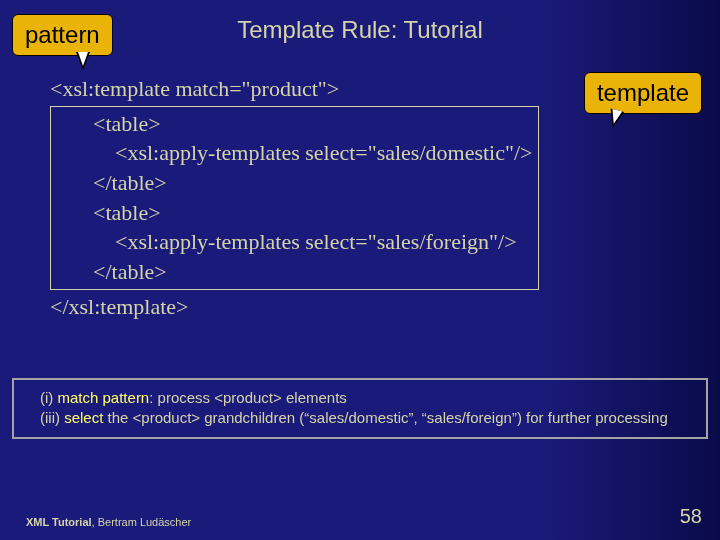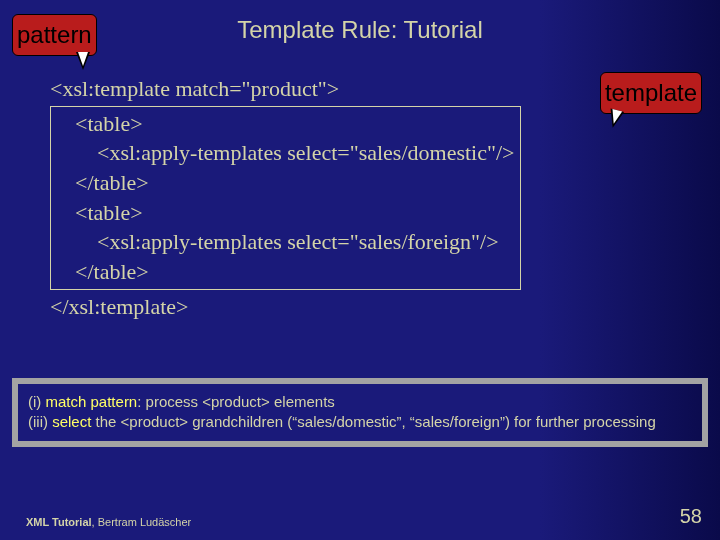--- a/index.html
+++ b/index.html
@@ -15,23 +15,23 @@
     position: absolute;
     top: 16px;
     left: 50%;
     transform: translateX(-50%);
     font-size: 24px;
     color: #d4d4a8;
     font-family: Arial, sans-serif;
   }
   .callout {
     position: absolute;
-    background: #b91c1c;
+    background: #eab308;
     border: 1.5px solid #000;
-    padding: 6px 4px;
+    padding: 6px 12px;
     font-size: 24px;
     font-family: Arial, sans-serif;
     color: #000;
     border-radius: 6px;
   }
   .callout-pattern {
     top: 14px;
     left: 12px;
   }
   .callout-template {
@@ -79,33 +79,33 @@
   .code-block {
     position: absolute;
     top: 74px;
     left: 50px;
     font-size: 22px;
     color: #d4d4a8;
     line-height: 1.35;
   }
   .code-box {
     border: 1px solid #d4d4a8;
-    padding: 2px 6px 2px 2px;
+    padding: 2px 6px 2px 20px;
     margin: 2px 0;
     display: inline-block;
   }
   .indent1 { padding-left: 22px; }
   .indent2 { padding-left: 44px; }
   .notes-box {
     position: absolute;
     top: 378px;
     left: 12px;
     right: 12px;
-    border: 6px solid #a3a3a3;
-    padding: 8px 10px;
+    border: 2px solid #a3a3a3;
+    padding: 8px 26px;
     font-family: Arial, sans-serif;
     font-size: 15px;
     color: #d4d4a8;
     line-height: 1.35;
   }
   .hl { color: #ffff66; }
   .footer-left {
     position: absolute;
     bottom: 12px;
     left: 14px;

